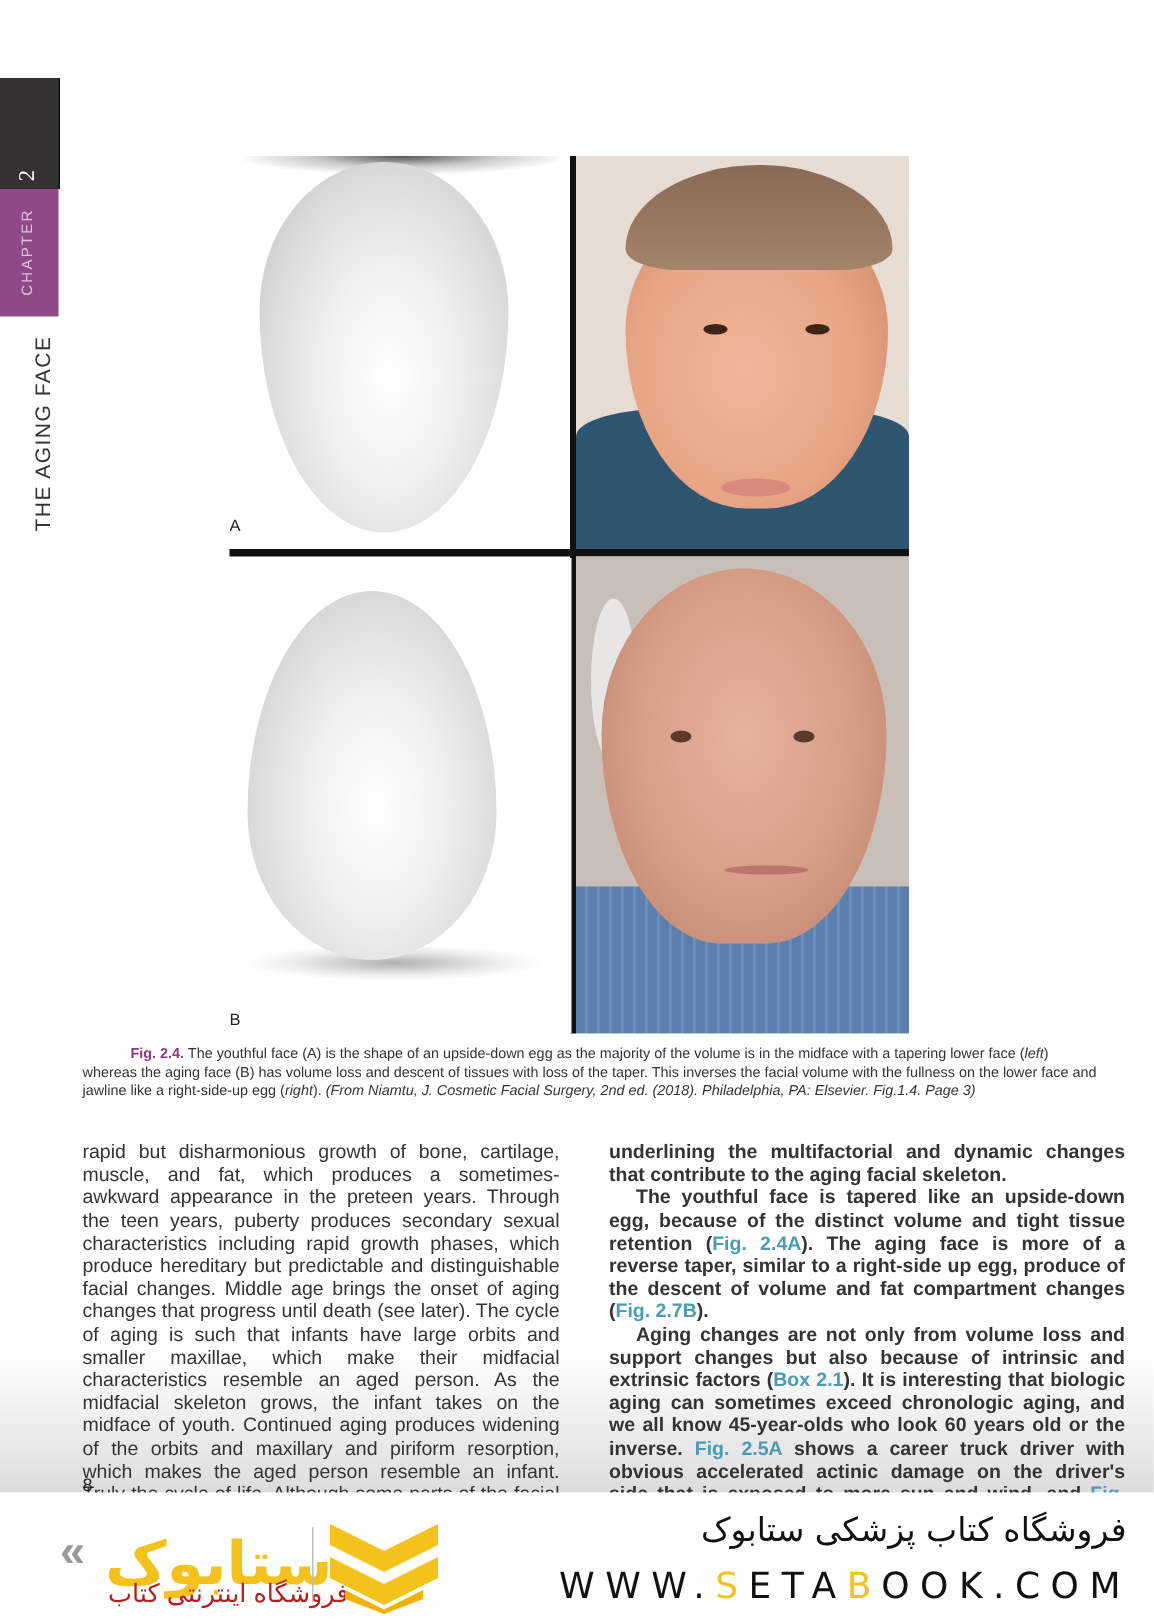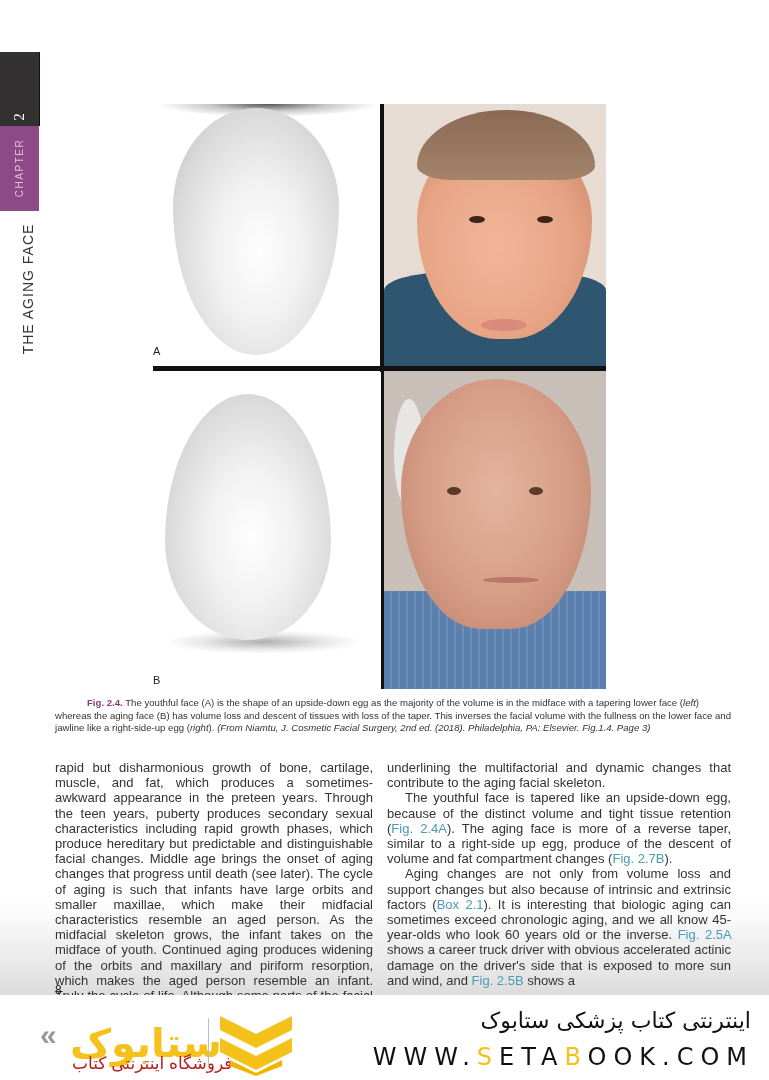--- a/index.html
+++ b/index.html
@@ -75,21 +75,21 @@
   
   .caption {
     position: absolute; left: 55px; top: 697px; width: 680px;
     font-size: 9.6px; line-height: 12.6px; color: #333;
   }
   .caption .fig-ref { color: #8b3b7c; font-weight: bold; margin-left: 32px; }
   .caption i { font-style: italic; }
   
   .col { position: absolute; top: 760px; font-size: 13px; line-height: 15.2px; color: #333; text-align: justify; }
   .col-left { left: 55px; width: 318px; }
-  .col-right { left: 387px; width: 344px; }
+  .col-right { left: 406px; width: 344px; font-weight: bold; }
   .col p { margin: 0; }
   .col p.indent { text-indent: 18px; }
   .xref { color: #4a9bb3; margin-top: 36px; }
   .page-number { position: absolute; left: 55px; top: 983px; font-size: 12px; color: #222; }
   
   .banner { position: absolute; left: 0; top: 995px; width: 769px; height: 85px; background: #fff; }
   .logo-text {
     position: absolute; left: 40px; top: 1010px; width: 150px; height: 42px;
     font-size: 40px; font-weight: bold; color: #f4c21a; letter-spacing: -3px; line-height: 42px;
   }
@@ -171,14 +171,14 @@
 <div class="banner"></div>
 <div class="logo-chev">«</div>
 <div class="logo-text" style="left:70px;margin-top:12px;">ستابوک</div>
 <div class="logo-sub">فروشگاه اینترنتی کتاب</div>
 <div class="logo-divider"></div>
 <svg class="logo-badge" viewBox="0 0 72 60">
   <polygon points="0,0 36,18 72,0 72,14 36,32 0,14" fill="#f4c21a"></polygon>
   <polygon points="0,22 36,40 72,22 72,36 36,54 0,36" fill="#f4c21a"></polygon>
   <polygon points="10,44 36,57 62,44 62,50 36,60 10,50" fill="#f0b400"></polygon>
 </svg>
-<div class="shop-name">اینترنتی کتاب پزشکی ستابوک</div>
+<div class="shop-name">فروشگاه کتاب پزشکی ستابوک</div>
 <div class="shop-url"><span>WWW.</span><span class="accent">S</span><span>ETA</span><span class="accent">B</span><span>OOK.COM</span></div>
 
 </body></html>

